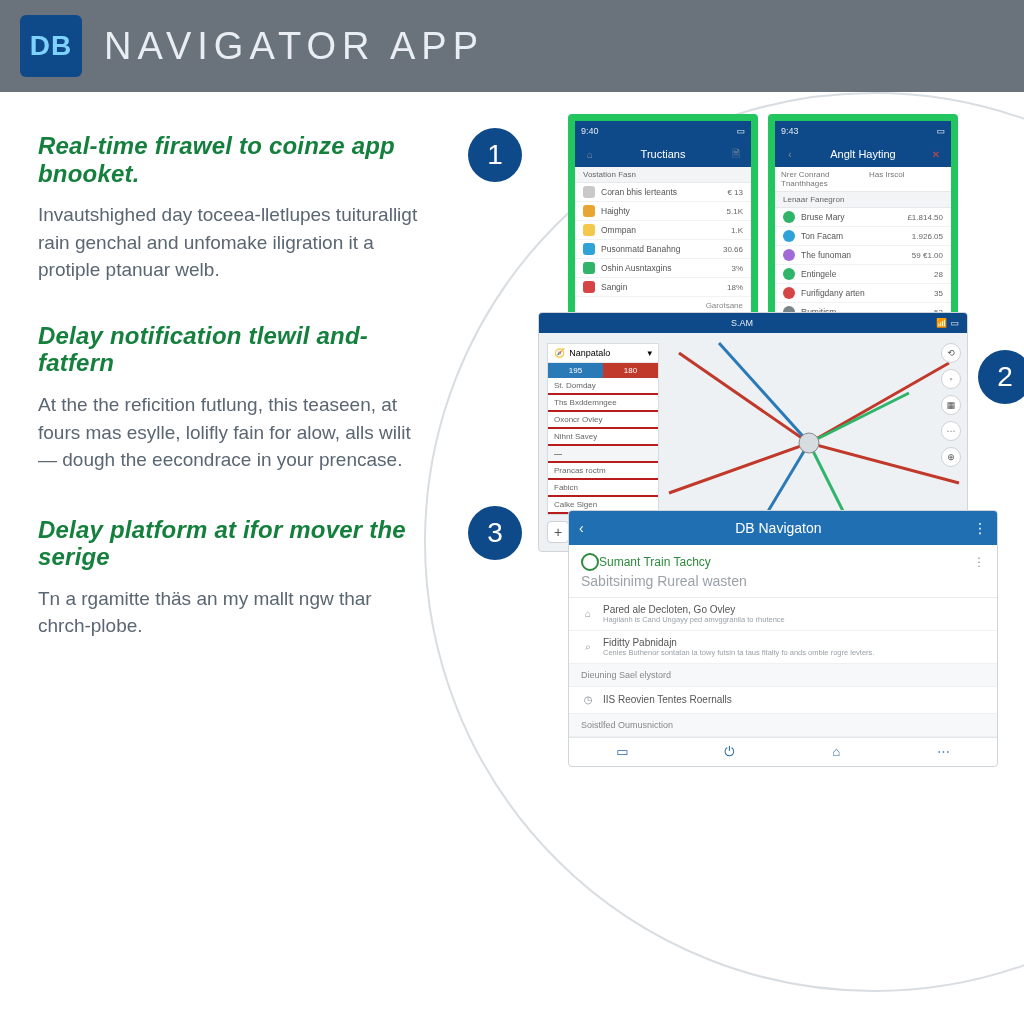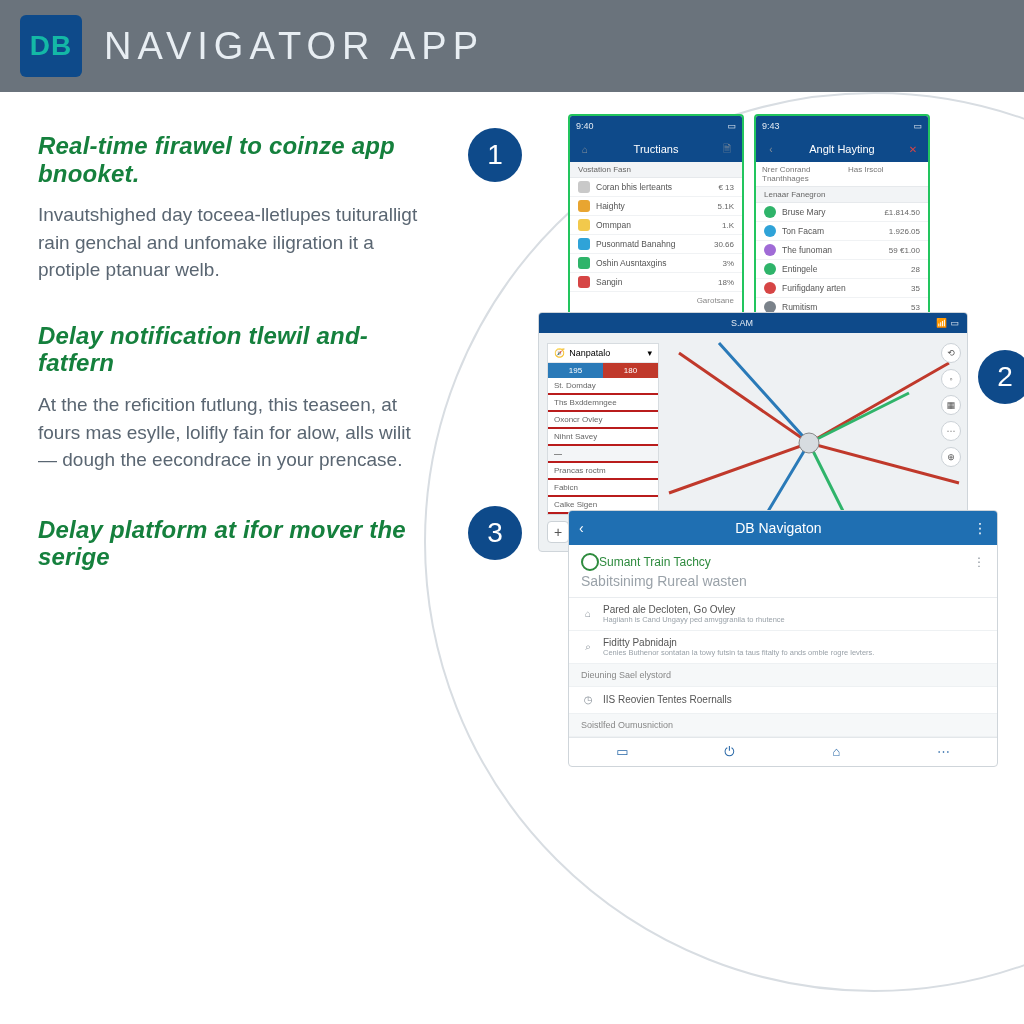--- a/index.html
+++ b/index.html
@@ -1,31 +1,31 @@
 <!DOCTYPE html>
 <html><head>
 <meta charset="utf-8">
 <style>
   * { margin: 0; padding: 0; box-sizing: border-box; }
   body { font-family: -apple-system, BlinkMacSystemFont, "Segoe UI", Arial, sans-serif; width: 1024px; height: 1024px; background: #fff; overflow: hidden; position: relative; }
   .header-bar { background: #6a737c; height: 92px; display: flex; align-items: center; padding: 0 20px; position: relative; }
-  .logo-box { width: 62px; height: 62px; background: #0e4a8a; color: #14b8a6; display: flex; align-items: center; justify-content: center; font-weight: 700; font-size: 28px; border-radius: 6px; margin-right: 22px; letter-spacing: 1px; }
+  .logo-box { width: 62px; height: 62px; background: #0e4a8a; color: #7dd3fc; display: flex; align-items: center; justify-content: center; font-weight: 700; font-size: 28px; border-radius: 6px; margin-right: 22px; letter-spacing: 1px; }
   .app-title { color: #e8eef3; font-size: 38px; font-weight: 400; letter-spacing: 6px; }
   .content { position: relative; padding: 40px 0 0 38px; }
   
   .curve { position: absolute; top: 92px; right: -300px; width: 900px; height: 900px; border: 2px solid #d8dde2; border-radius: 50%; pointer-events: none; }
   .feature-row { display: flex; align-items: flex-start; margin-bottom: 38px; position: relative; }
   .feature-text { width: 380px; flex-shrink: 0; }
   .feature-title { color: #15803d; font-size: 24px; font-weight: 600; line-height: 1.15; margin-bottom: 14px; letter-spacing: 0.2px; font-style: italic; }
   .feature-body { color: #5a6672; font-size: 19px; line-height: 1.45; }
   .badge { width: 54px; height: 54px; background: #0e4a8a; color: #fff; border-radius: 50%; display: flex; align-items: center; justify-content: center; font-size: 28px; font-weight: 500; position: absolute; }
   
   .row1 .badge { top: -4px; left: 430px; }
   .row1 .screens { position: absolute; left: 530px; top: -18px; display: flex; gap: 10px; }
-  .phone { width: 176px; border: 2px solid #22c55e; border-radius: 4px; background: #fff; overflow: hidden; font-size: 9px; color: #444; }
+  .phone { width: 190px; border: 7px solid #22c55e; border-radius: 4px; background: #fff; overflow: hidden; font-size: 9px; color: #444; }
   .phone .status { background: #0e4a8a; color: #e3eaf2; height: 20px; display: flex; align-items: center; justify-content: space-between; padding: 0 6px; font-size: 9px; }
   .phone .nav { background: #0e4a8a; color: #fff; height: 26px; display: flex; align-items: center; gap: 8px; padding: 0 8px; font-size: 11px; }
   .phone .nav .spacer { flex: 1; text-align: center; font-size: 11px; }
   .phone .sub { background: #f2f4f6; padding: 3px 8px; font-size: 8px; color: #666; border-bottom: 1px solid #e6e9ec; }
   .phone .sub2 { display: flex; font-size: 8px; color: #777; }
   .phone .sub2 span { flex: 1; padding: 3px 6px; border-bottom: 1px solid #e6e9ec; }
   .phone .list { }
   .phone .li { display: flex; align-items: center; padding: 3px 8px; border-bottom: 1px solid #f0f2f4; gap: 6px; }
   .phone .li .dot { width: 12px; height: 12px; border-radius: 3px; flex-shrink: 0; }
   .phone .li .lbl { flex: 1; font-size: 8.5px; color: #555; white-space: nowrap; overflow: hidden; }
@@ -242,20 +242,21 @@
         <div>⊕</div>
       </div>
       <div class="credit">Ohemnsnon prsamfoatniguts</div>
     </div>
     <div class="badge">2</div>
   </div>
 
   <div class="feature-row row3">
     <div class="feature-text">
       <div class="feature-title">Delay platform at ifor mover the serige</div>
+      <div class="feature-body">Tn a rgamitte thäs an my mallt ngw thar chrch-plobe.</div>
     </div>
     <div class="badge">3</div>
     <div class="panel3">
       <div class="bar">
         <span>‹</span>
         <span class="ttl">DB Navigaton</span>
         <span>⋮</span>
       </div>
       <div class="sec">
         <div class="h">

